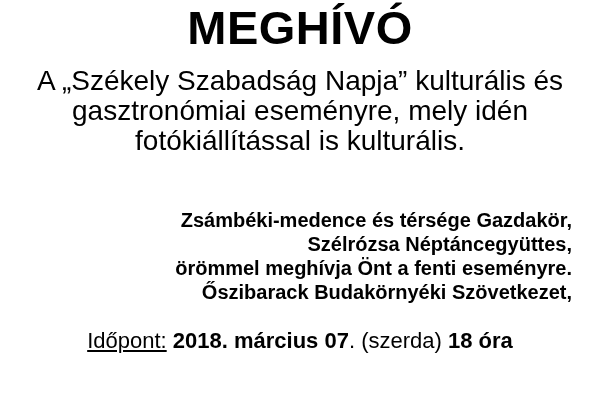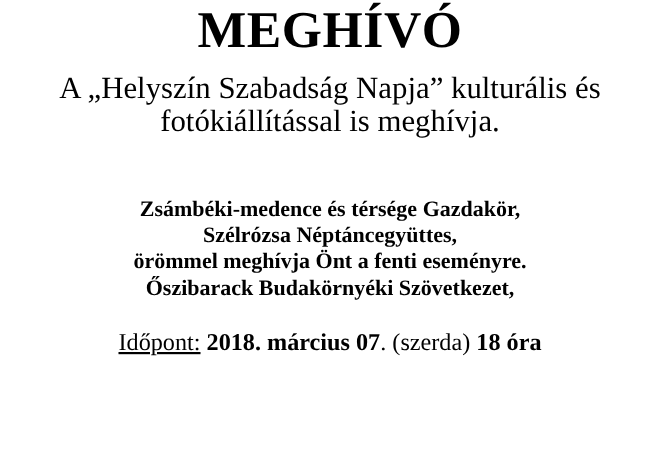--- a/index.html
+++ b/index.html
@@ -7,21 +7,21 @@
     padding: 0;
     background: #ffffff;
   }
   .page {
     position: relative;
     width: 544px;
     height: 409px;
     margin: 0 auto;
     background: #ffffff;
     color: #000000;
-    font-family: Liberation Serif, serif;
+    font-family: Liberation Sans, sans-serif;
     text-align: center;
     overflow: hidden;
   }
   .title {
     margin: 0;
     padding-top: 2px;
     font-size: 47px;
     line-height: 52px;
     font-weight: bold;
     letter-spacing: 0.5px;
@@ -30,20 +30,21 @@
     margin-top: 12px;
     font-size: 28px;
     line-height: 30px;
     font-weight: normal;
   }
   .hosts {
     margin-top: 52px;
     font-size: 20px;
     line-height: 24px;
     font-weight: bold;
+    text-align: right;
   }
   .details {
     margin-top: 23px;
     font-size: 22px;
     line-height: 27px;
     font-weight: normal;
   }
   .label {
     text-decoration: underline;
     font-weight: normal;
@@ -53,22 +54,23 @@
   }
 </style>
 </head>
 <body>
 
 <div class="page">
 
   <h1 class="title">MEGHÍVÓ</h1>
 
   <div class="intro">
-    <div>A „Helyszín Szabadság Napja” kulturális és</div>
-    <div>fotókiállítással is meghívja.</div>
+    <div>A „Székely Szabadság Napja” kulturális és</div>
+    <div>gasztronómiai eseményre, mely idén</div>
+    <div>fotókiállítással is kulturális.</div>
   </div>
 
   <div class="hosts">
     <div>Zsámbéki-medence és térsége Gazdakör,</div>
     <div>Szélrózsa Néptáncegyüttes,</div>
     <div>örömmel meghívja Önt a fenti eseményre.</div>
     <div>Őszibarack Budakörnyéki Szövetkezet,</div>
   </div>
 
   <div class="details">

